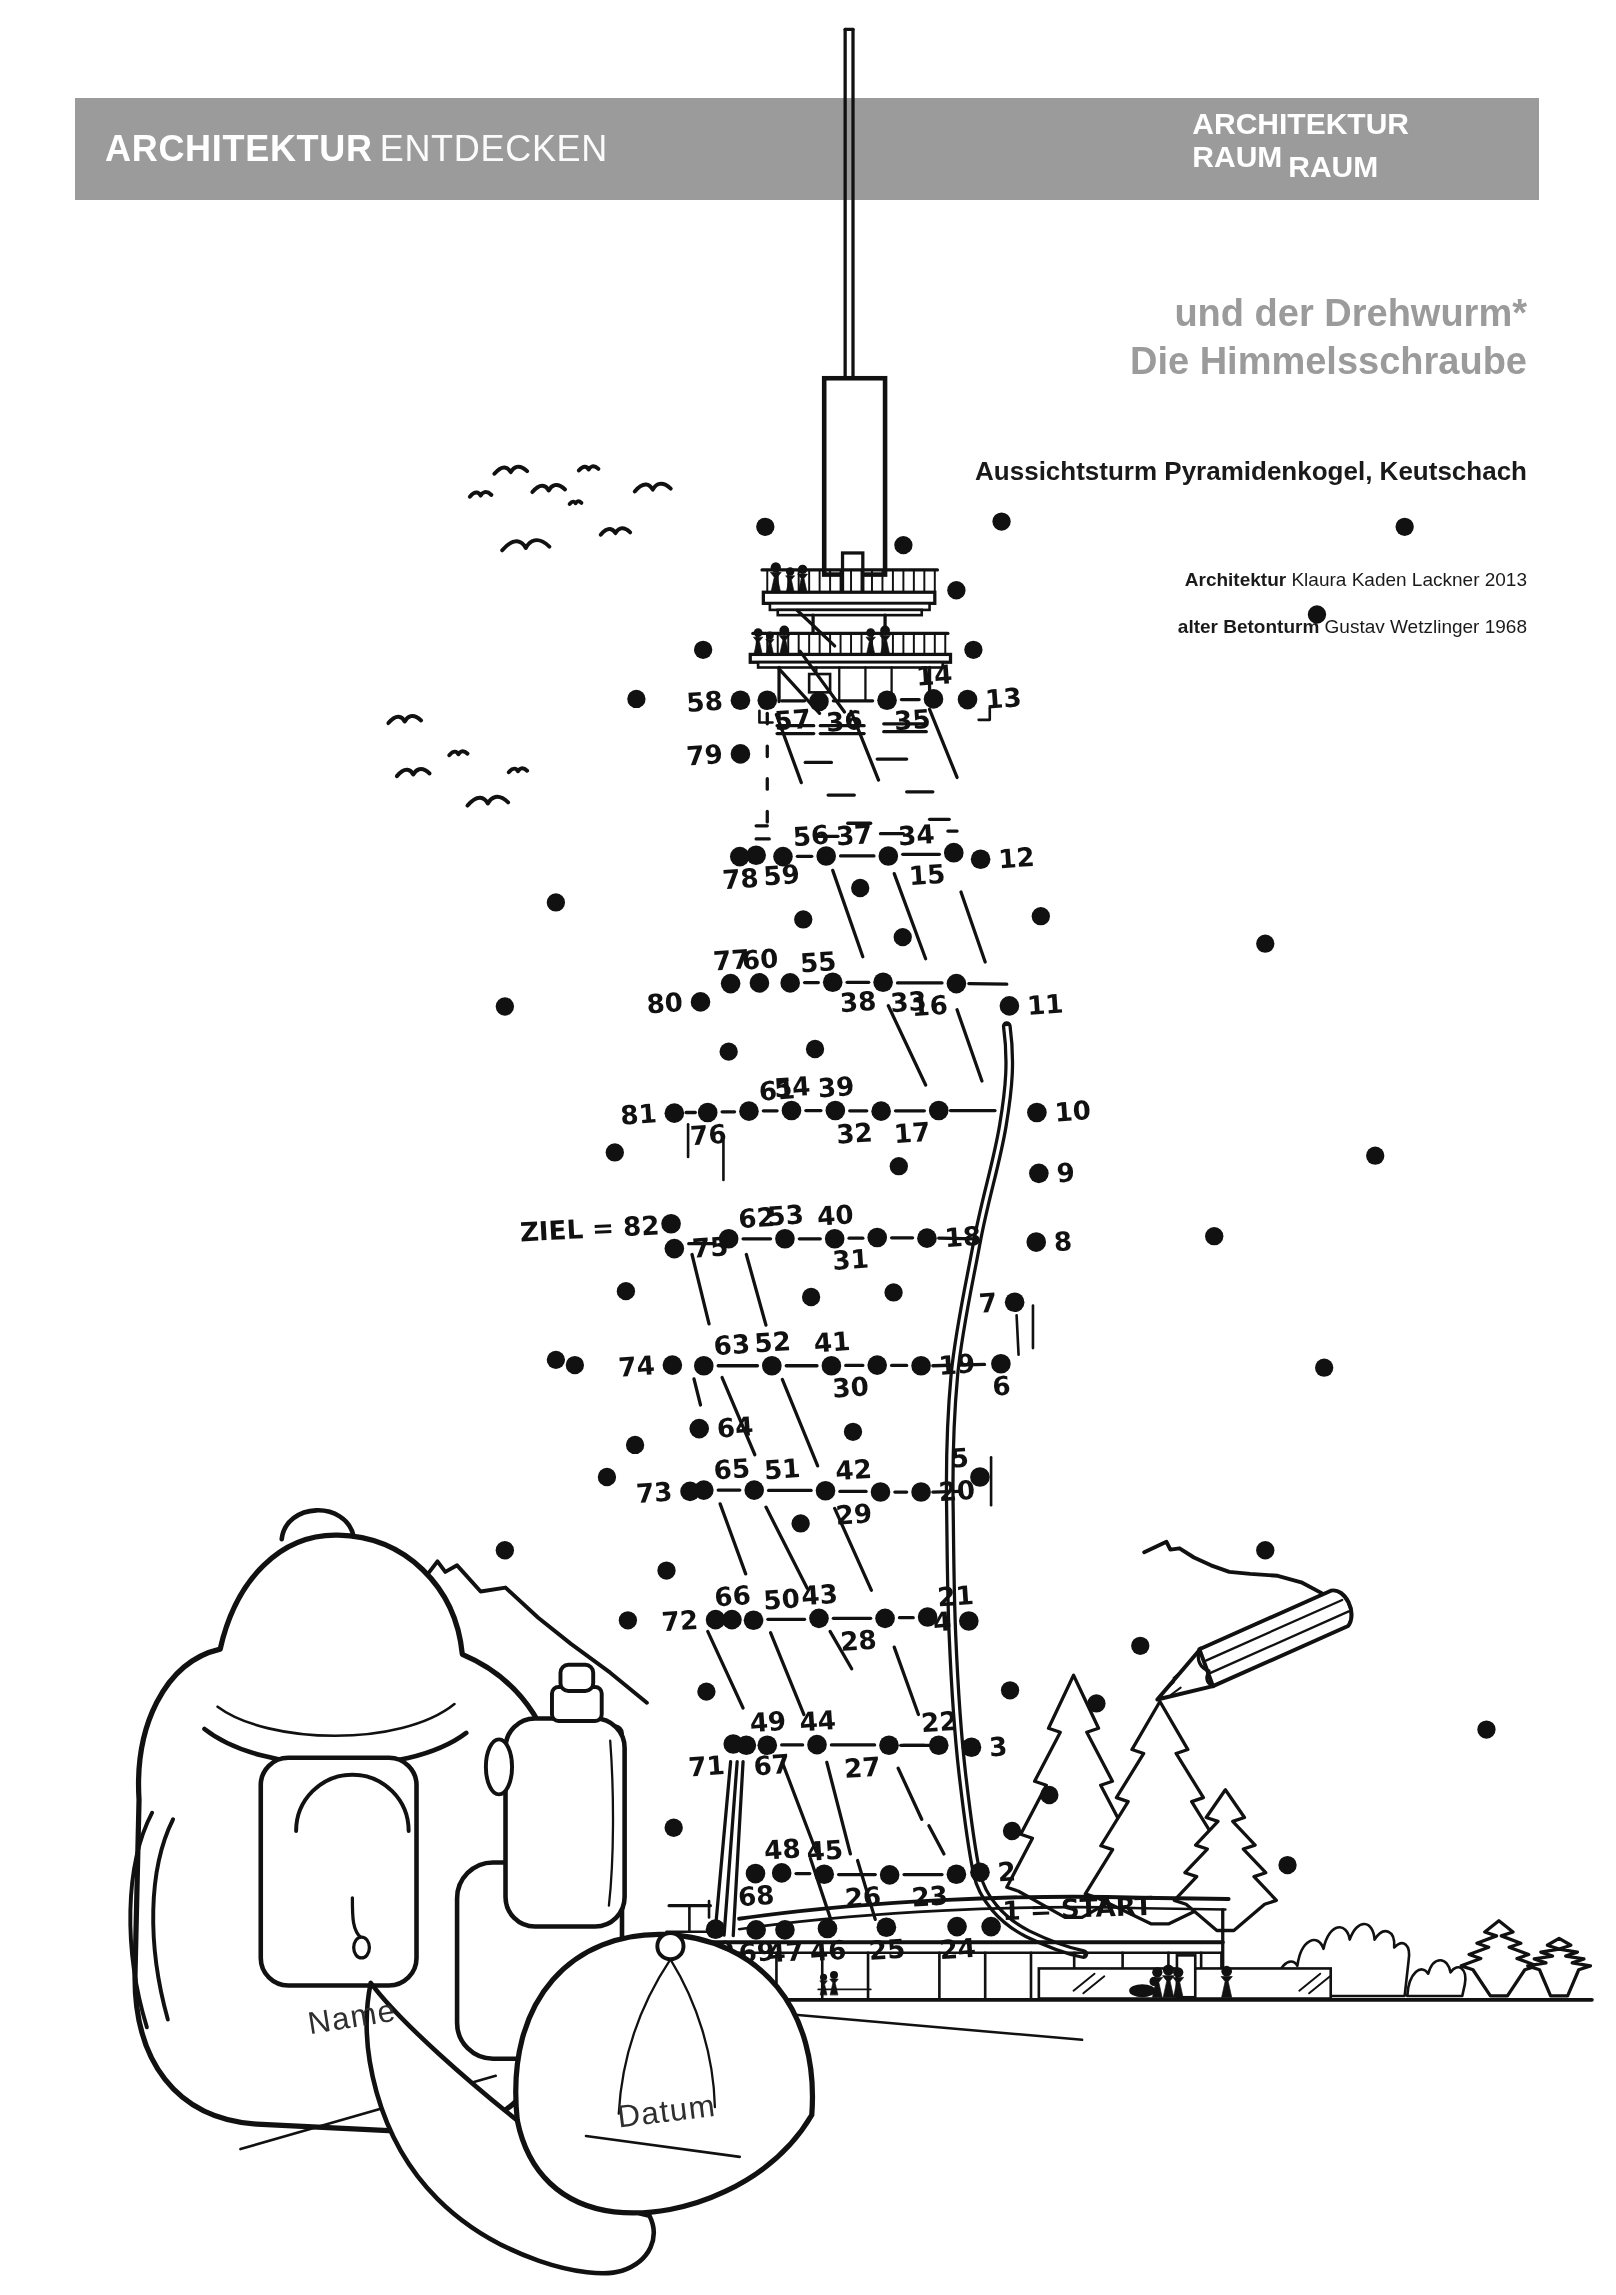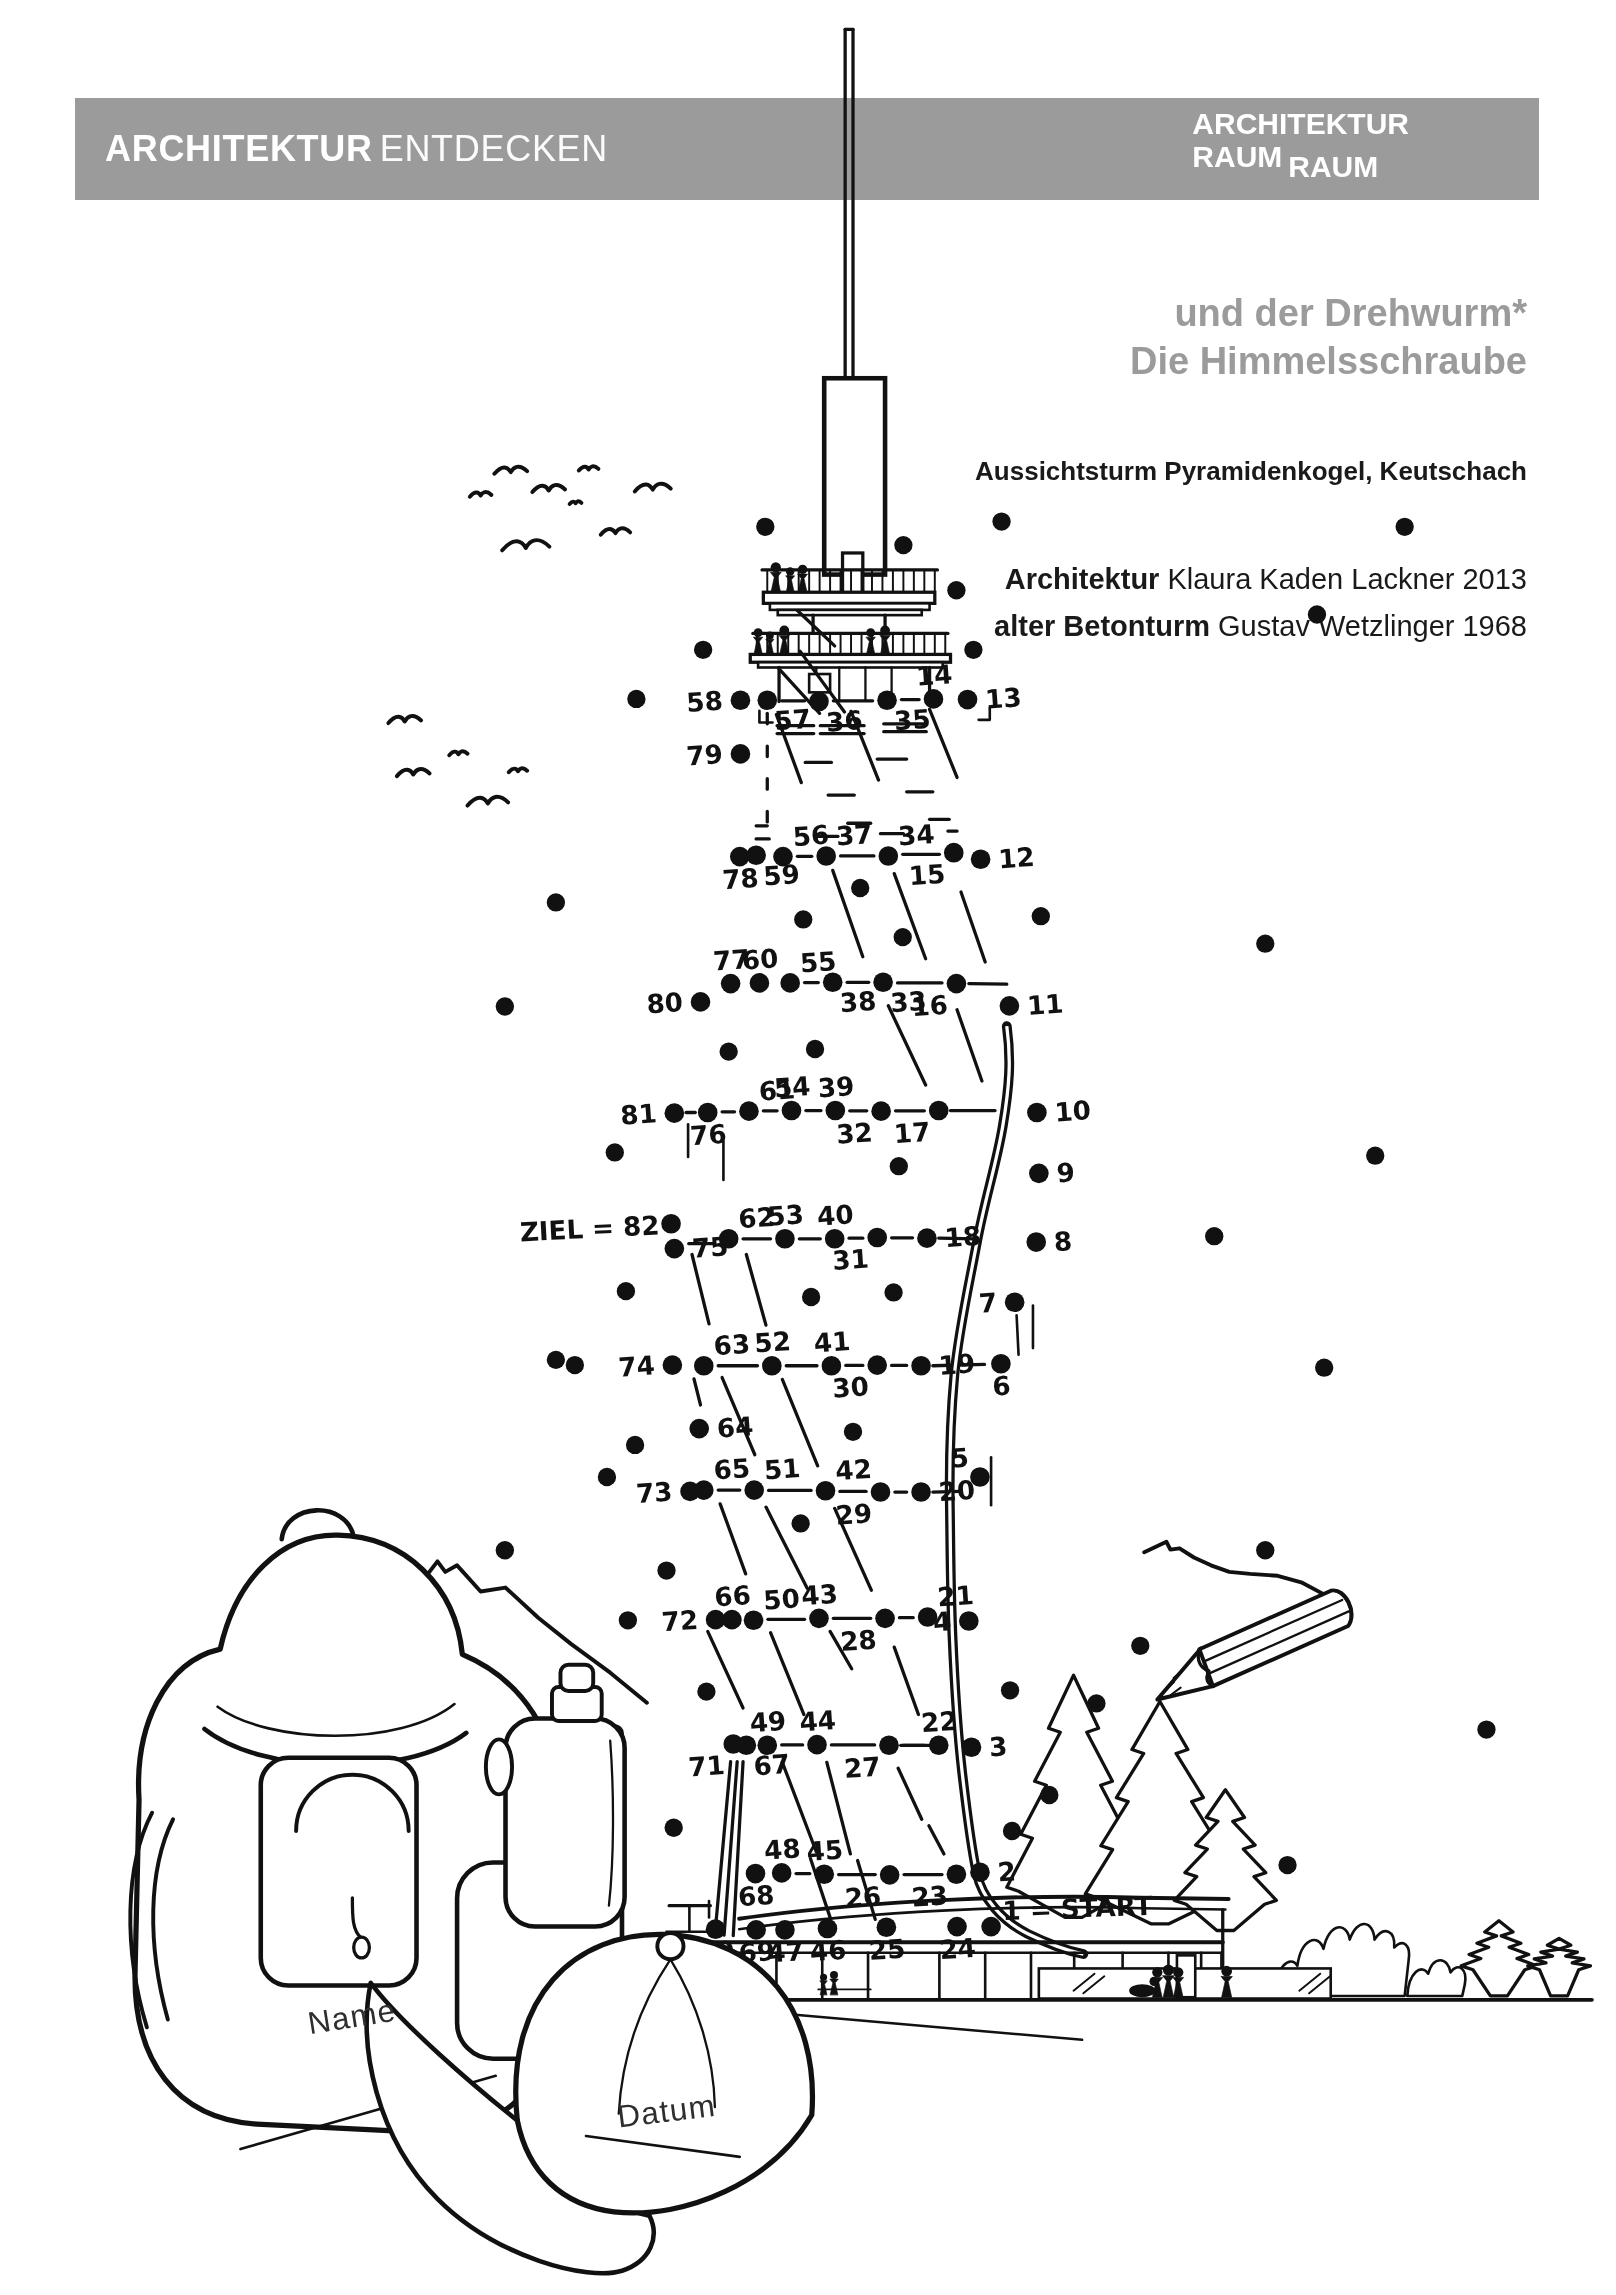--- a/index.html
+++ b/index.html
@@ -9,21 +9,21 @@
   .band-left{position:absolute;left:30px;top:50%;transform:translateY(-50%);
              color:#ffffff;font-size:36px;letter-spacing:0.7px;white-space:nowrap;}
   .band-left .bold{font-weight:700;}
   .band-left .light{font-weight:400;margin-left:7px;opacity:.97;}
   .logo{position:absolute;right:130px;top:9.2px;color:#ffffff;font-weight:700;
         font-size:30px;line-height:33px;text-align:left;}
   .logo .l2 .raum{position:relative;top:9.8px;left:5.9px;}
   .titleblock{position:absolute;top:289px;right:90px;text-align:right;color:#1a1a1a;}
   .titleblock .t{font-size:38px;font-weight:700;color:#9b9b9b;line-height:48px;}
   .titleblock .sub{margin-top:71px;font-size:26px;font-weight:700;}
-  .titleblock .credits{margin-top:69px;font-size:29px;line-height:47px;}
+  .titleblock .credits{margin-top:69px;font-size:19px;line-height:47px;}
   .titleblock .credits .b{font-weight:700;}
   #art{position:absolute;left:0;top:0;width:1617px;height:2295px;}
   .hand{font-family:"DejaVu Sans",sans-serif;font-weight:700;font-size:40px;fill:#111;}
   .script{font-family:"Liberation Sans",sans-serif;font-size:48px;fill:#2e2e2e;letter-spacing:2px;}
 </style>
 </head>
 <body>
 
 <div class="page">
 

